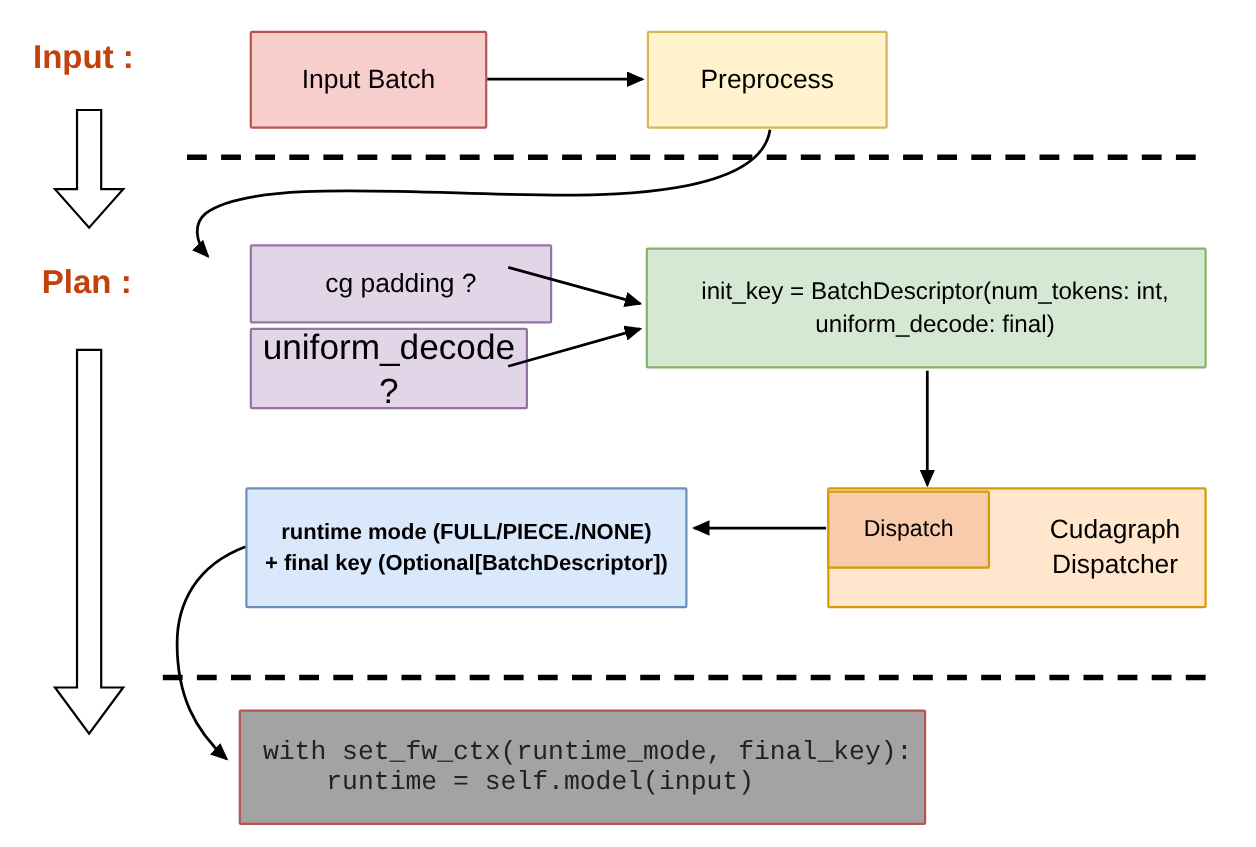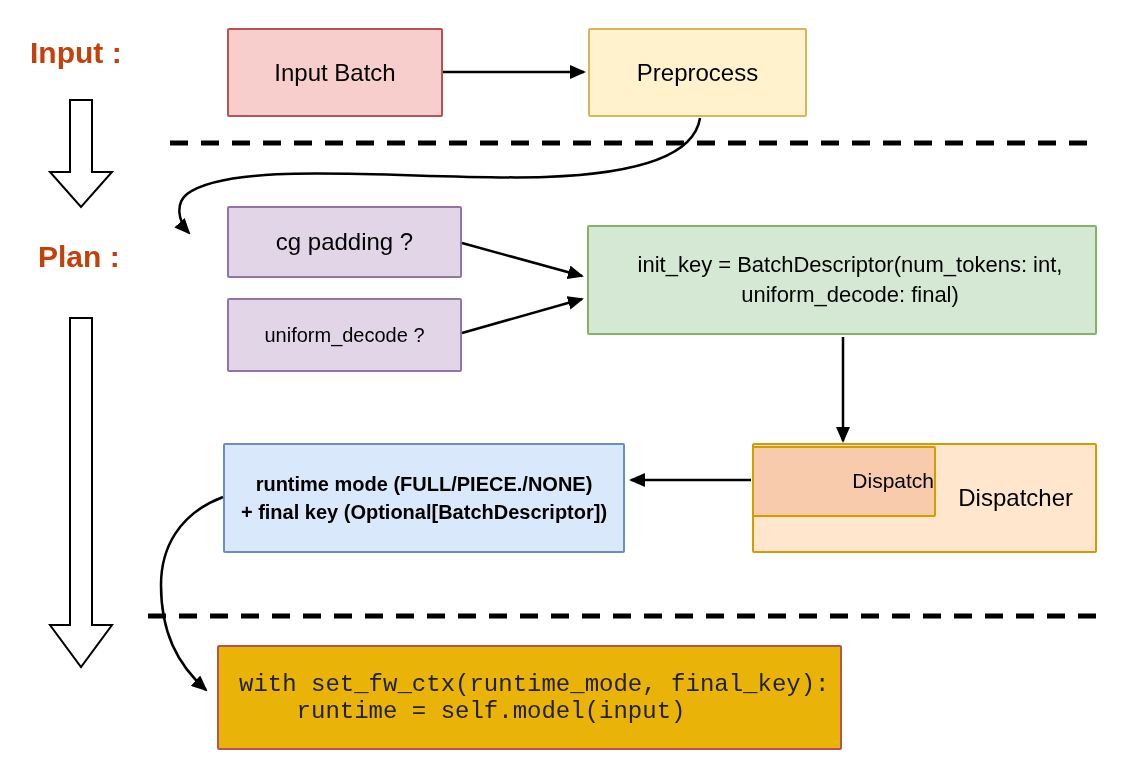--- a/index.html
+++ b/index.html
@@ -39,27 +39,27 @@
     display: flex;
     flex-direction: column;
     align-items: center;
     justify-content: center;
     text-align: center;
     z-index: 2;
     line-height: 1.25;
   }
   #box-input-batch     { left: 227px; top: 28px;  width: 216px; height: 89px;  font-size: 24px; }
   #box-preprocess      { left: 588px; top: 28px;  width: 219px; height: 89px;  font-size: 24px; }
-  #box-cg-padding      { left: 227px; top: 206px; width: 235px; height: 72px;  font-size: 24px; }
-  #box-uniform-decode  { left: 227px; top: 298px; width: 235px; height: 74px;  font-size: 20px; }
+  #box-cg-padding      { left: 227px; top: 222px; width: 275px; height: 72px;  font-size: 24px; }
+  #box-uniform-decode  { left: 227px; top: 298px; width: 253px; height: 74px;  font-size: 32px; }
   #box-init-key        { left: 587px; top: 225px; width: 510px; height: 110px; font-size: 22px; line-height: 30px; }
   #box-runtime-mode    { left: 223px; top: 443px; width: 402px; height: 110px; font-size: 20px; line-height: 28px; font-weight: bold; }
   #box-cudagraph       { left: 752px; top: 443px; width: 345px; height: 110px; font-size: 24px; line-height: 32px;
                          align-items: flex-end; padding-right: 22px; }
-  #box-dispatch        { left: 752px; top: 446px; width: 184px; height: 71px;  font-size: 21px; z-index: 2; align-items: flex-end; }
+  #box-dispatch        { left: 752px; top: 446px; width: 148px; height: 71px;  font-size: 21px; z-index: 2; }
   #box-execute-code    { left: 217px; top: 645px; width: 625px; height: 105px;
                          font-family: "Liberation Mono", "DejaVu Sans Mono", monospace;
                          font-size: 24px; line-height: 27px;
                          align-items: flex-start; padding-left: 4px; color: #222; }
   .code-line { white-space: pre; }
   .cuda-text { text-align: center; }
 </style>
 </head>
 <body>
 
@@ -89,29 +89,30 @@
     <span>uniform_decode: final)</span>
   </div>
 
   <div class="box" id="box-runtime-mode" style="background: rgb(218, 232, 252); border-color: rgb(108, 142, 191);">
     <span>runtime mode (FULL/PIECE./NONE)</span>
     <span>+ final key (Optional[BatchDescriptor])</span>
   </div>
 
   <div class="box" id="box-cudagraph" style="background: rgb(255, 230, 204); border-color: rgb(215, 155, 0);">
     <div class="cuda-text">
+      <div>Cudagraph</div>
       <div>Dispatcher</div>
     </div>
   </div>
 
   <div class="box" id="box-dispatch" style="background: rgb(248, 203, 173); border-color: rgb(215, 155, 0);">
     <span>Dispatch</span>
   </div>
 
-  <div class="box" id="box-execute-code" style="background: #eab308; border-color: rgb(184, 84, 80); padding-left: 20px;">
+  <div class="box" id="box-execute-code" style="background: #a3a3a3; border-color: rgb(184, 84, 80); padding-left: 20px;">
     <span class="code-line">with set_fw_ctx(runtime_mode, final_key):</span>
     <span class="code-line">    runtime = self.model(input)</span>
   </div>
 
   <svg class="connectors" viewBox="0 0 1142 770" xmlns="http://www.w3.org/2000/svg">
     <defs>
       <marker id="ah" markerUnits="userSpaceOnUse" markerWidth="16" markerHeight="14" refX="14" refY="7" orient="auto">
         <path d="M0,0 L16,7 L0,14 z" fill="#000"></path>
       </marker>
     </defs>

